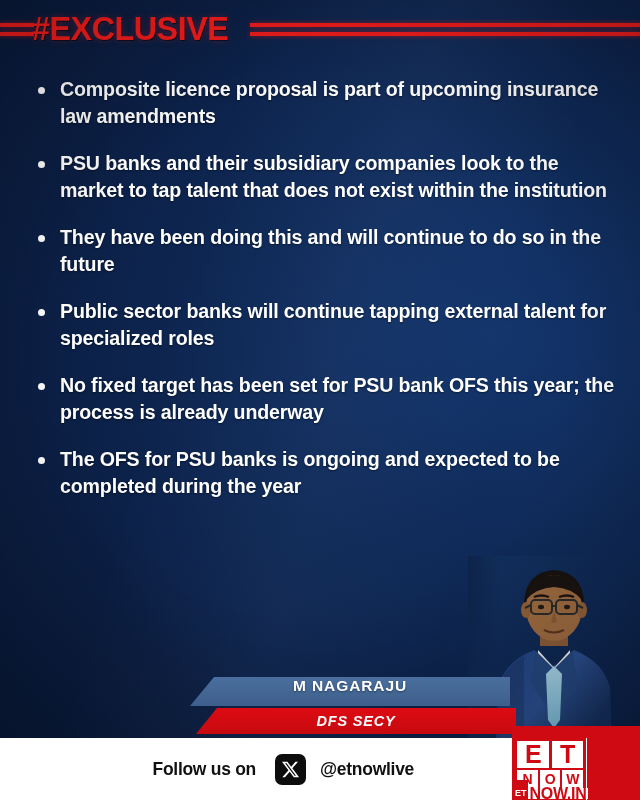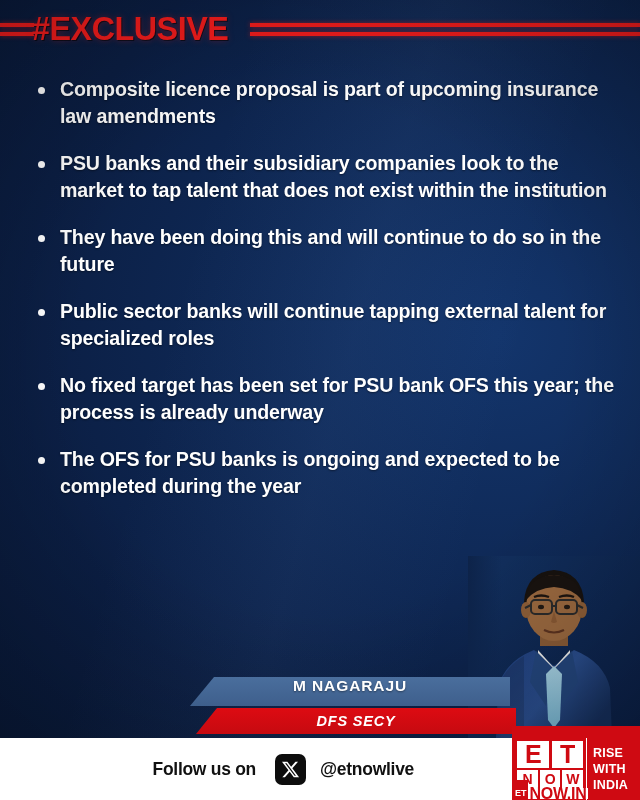--- a/index.html
+++ b/index.html
@@ -475,22 +475,17 @@
         <div id="now-row">
           <div class="now-letter">N</div>
           <div class="now-letter">O</div>
           <div class="now-letter">W</div>
         </div>
         <div id="etnowin">
           <span class="et-small">ET</span>
           <span class="in-small">NOW.IN</span>
         </div>
       </div>
-      <div id="logo-right">
-        <div>RISE</div>
-        <div>WITH</div>
-        <div>INDIA</div>
-      </div>
     </div>
 
   </div>
 
 </div>
 
 </body></html>

